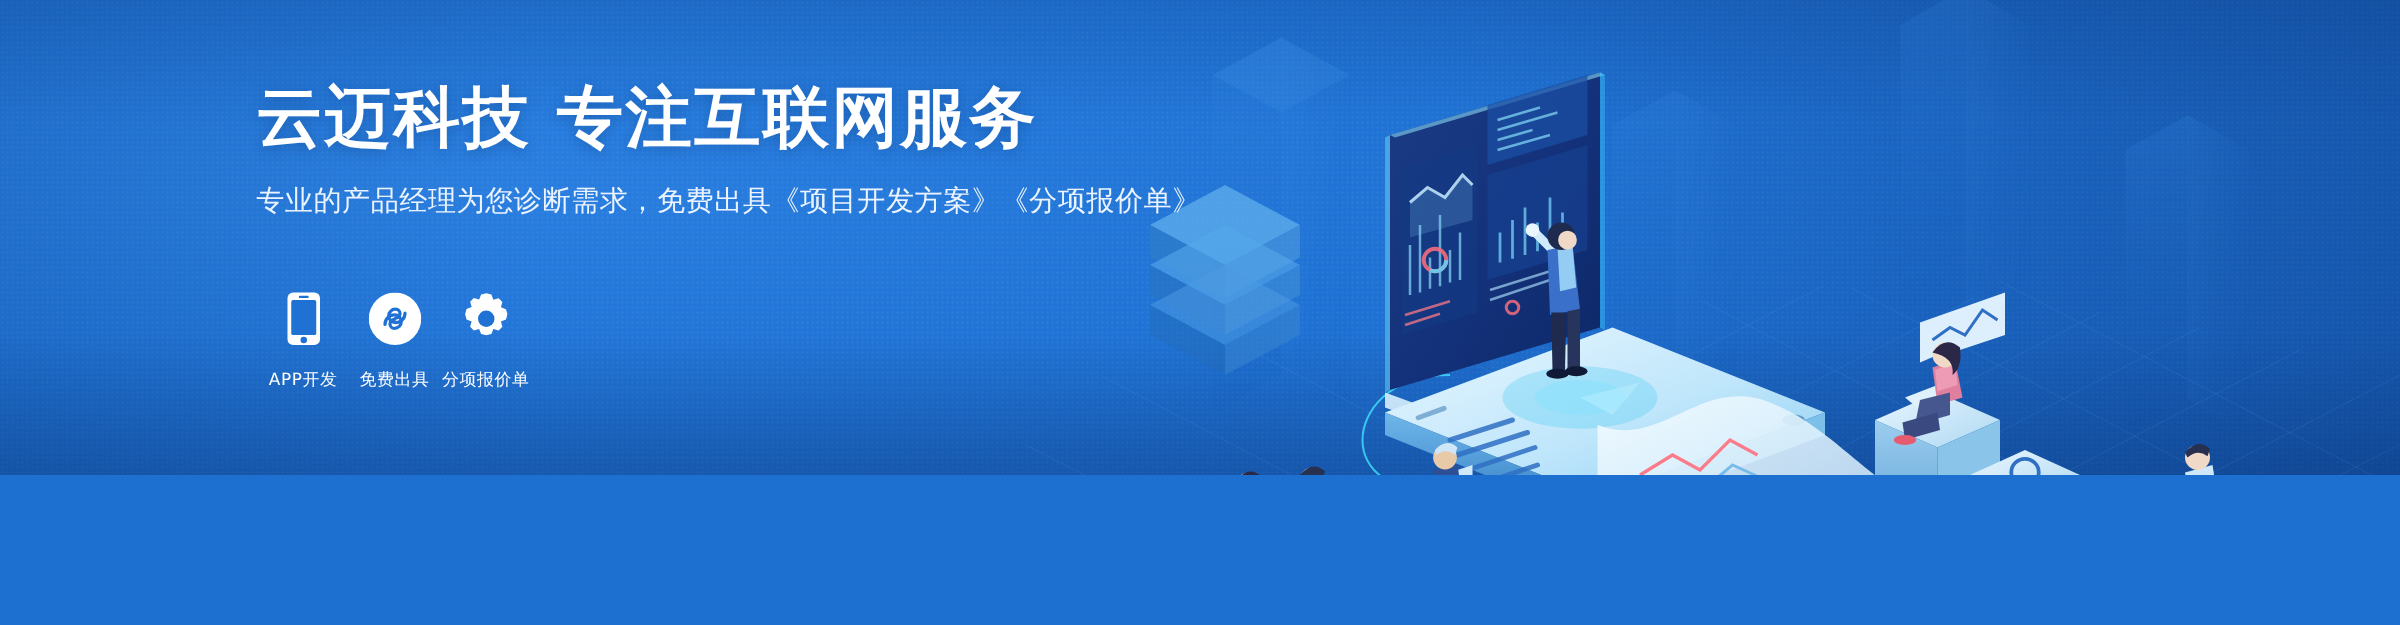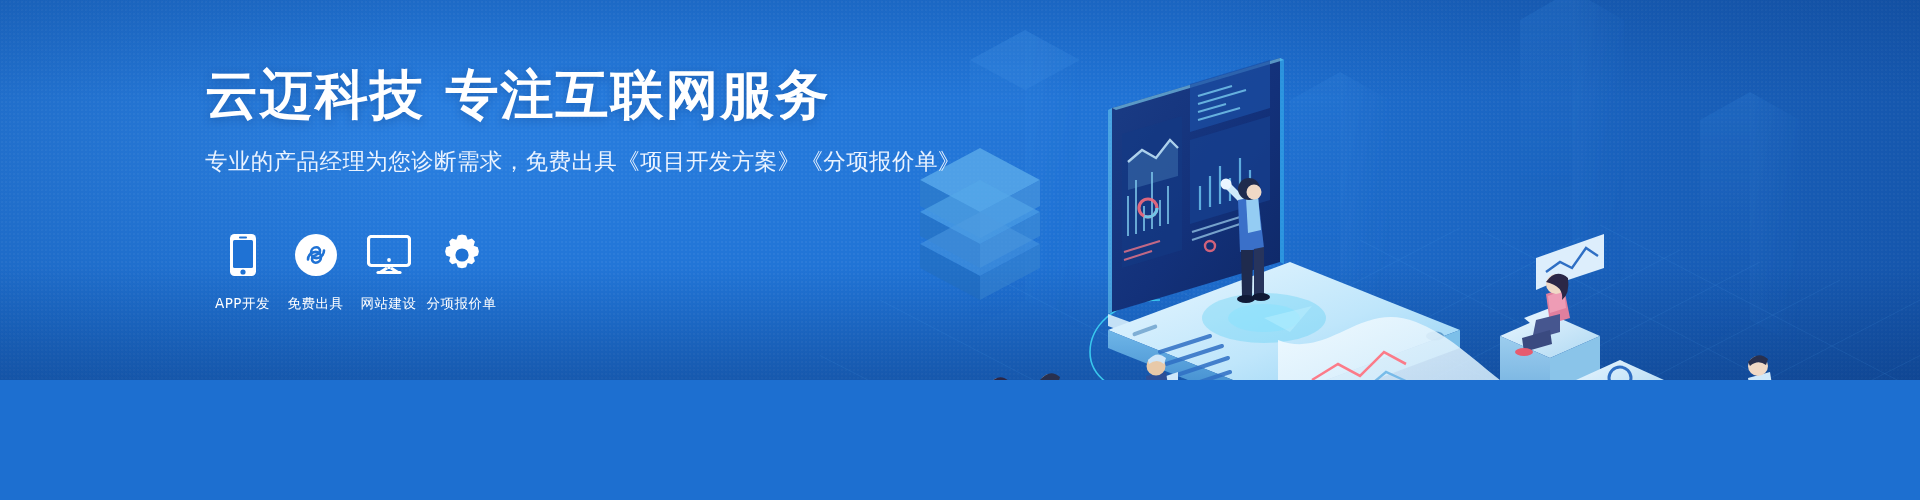--- a/index.html
+++ b/index.html
@@ -496,32 +496,20 @@
         <svg width="42" height="42" viewBox="0 0 42 42" aria-hidden="true">
           <circle cx="21" cy="21" r="21" fill="#ffffff"></circle>
           <path d="M13 25.5c0-4.2 3.4-7.6 7.6-7.6 3 0 5.4 2.4 5.4 5.4s-2.4 5.4-5.4 5.4c-2 0-3.6-1.6-3.6-3.6s1.6-3.6 3.6-3.6" fill="none" stroke="#1f72d4" stroke-width="2.6" stroke-linecap="round"></path>
           <path d="M29 16.5c0 4.2-3.4 7.6-7.6 7.6-3 0-5.4-2.4-5.4-5.4s2.4-5.4 5.4-5.4c2 0 3.6 1.6 3.6 3.6s-1.6 3.6-3.6 3.6" fill="none" stroke="#1f72d4" stroke-width="2.6" stroke-linecap="round"></path>
         </svg>
       </span>
       <span class="lbl">免费出具</span>
     </div>
 
 
-    <div class="svc">
-      <span class="ico">
-        <svg width="44" height="40" viewBox="0 0 44 40" aria-hidden="true">
-          <rect x="1.5" y="1.5" width="41" height="29" rx="3" fill="none" stroke="#ffffff" stroke-width="3.2"></rect>
-          <circle cx="22" cy="25" r="1.9" fill="#ffffff"></circle>
-          <path d="M22 30.5 L22 34" stroke="#ffffff" stroke-width="3.2"></path>
-          <path d="M11 37.5 L33 37.5" stroke="#ffffff" stroke-width="3.2" stroke-linecap="round"></path>
-          <path d="M13 37.5 L20 33 M31 37.5 L24 33" stroke="#ffffff" stroke-width="3"></path>
-        </svg>
-      </span>
-      <span class="lbl">网站建设</span>
-    </div>
 
     <div class="svc">
       <span class="ico">
         <svg width="42" height="42" viewBox="0 0 42 42" aria-hidden="true">
           <path d="M21 0.5l4.1 1.1 1.6 4.1 4.2-1.2 3 3-1.2 4.2 4.1 1.6 1.1 4.1-1.1 4.1-4.1 1.6 1.2 4.2-3 3-4.2-1.2-1.6 4.1-4.1 1.1-4.1-1.1-1.6-4.1-4.2 1.2-3-3 1.2-4.2-4.1-1.6-1.1-4.1 1.1-4.1 4.1-1.6-1.2-4.2 3-3 4.2 1.2 1.6-4.1z" fill="#ffffff"></path>
           <circle cx="21" cy="21" r="6.6" fill="#1f72d4"></circle>
         </svg>
       </span>
       <span class="lbl">分项报价单</span>
     </div>

